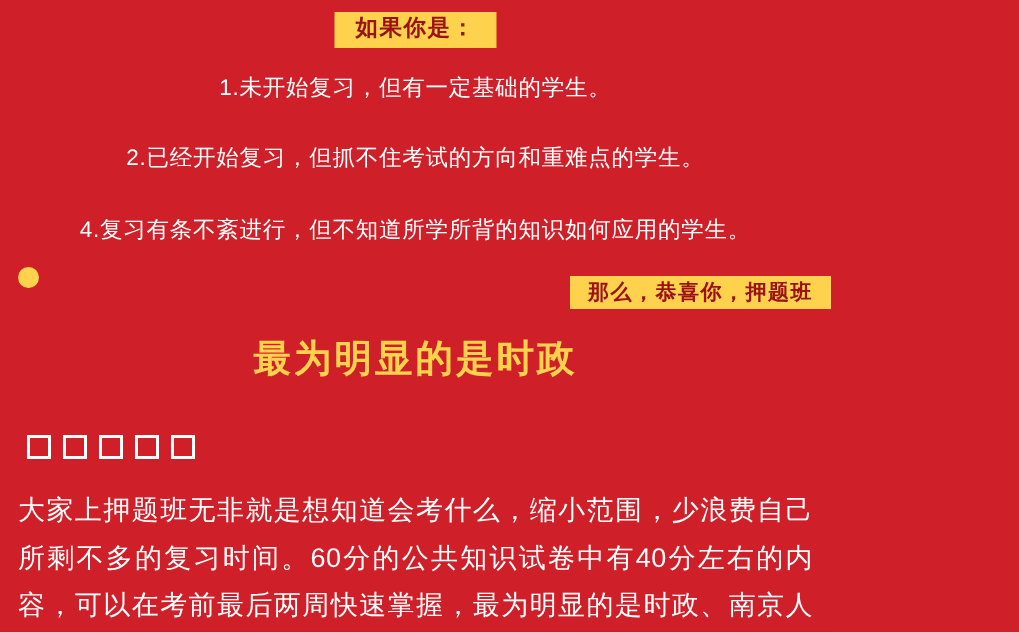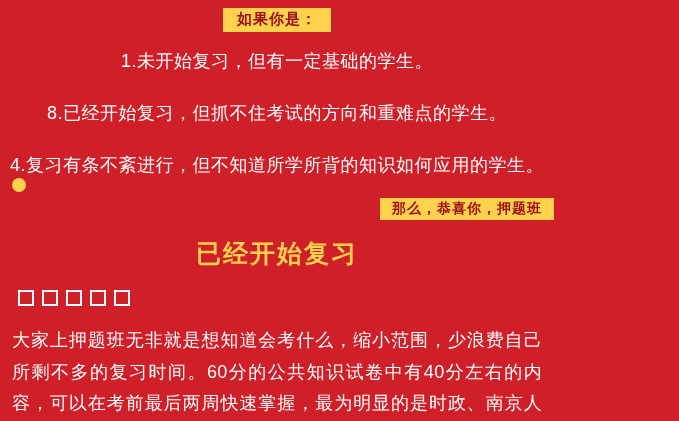--- a/index.html
+++ b/index.html
@@ -38,21 +38,21 @@
     line-height: 1.1;
   }
 
   
   .statements {
     margin-top: 16px;
     text-align: center;
   }
   .statement {
     color: #ffffff;
-    font-size: 18px;
+    font-size: 15px;
     line-height: 1.5;
     margin: 0 0 25px 0;
     letter-spacing: 0.5px;
   }
 
   
   .congrats-wrap {
     text-align: right;
     margin-top: -6px;
   }
@@ -125,30 +125,30 @@
 <body>
 
 <div class="page">
 
   <div class="headline-wrap">
     <div class="headline">如果你是：</div>
   </div>
 
   <div class="statements">
     <p class="statement">1.未开始复习，但有一定基础的学生。</p>
-    <p class="statement">8.已经开始复习，但抓不住考试的方向和重难点的学生。</p>
+    <p class="statement">2.已经开始复习，但抓不住考试的方向和重难点的学生。</p>
     <p class="statement">4.复习有条不紊进行，但不知道所学所背的知识如何应用的学生。</p>
   </div>
 
   <div class="congrats-wrap">
     <div class="congrats">那么，恭喜你，押题班</div>
   </div>
 
   <div class="slogan-wrap">
-    <div class="slogan">已经开始复习</div>
+    <div class="slogan">最为明显的是时政</div>
   </div>
 
   <div class="dot"></div>
 
   <div class="squares">
     <div class="square"></div>
     <div class="square"></div>
     <div class="square"></div>
     <div class="square"></div>
     <div class="square"></div>

